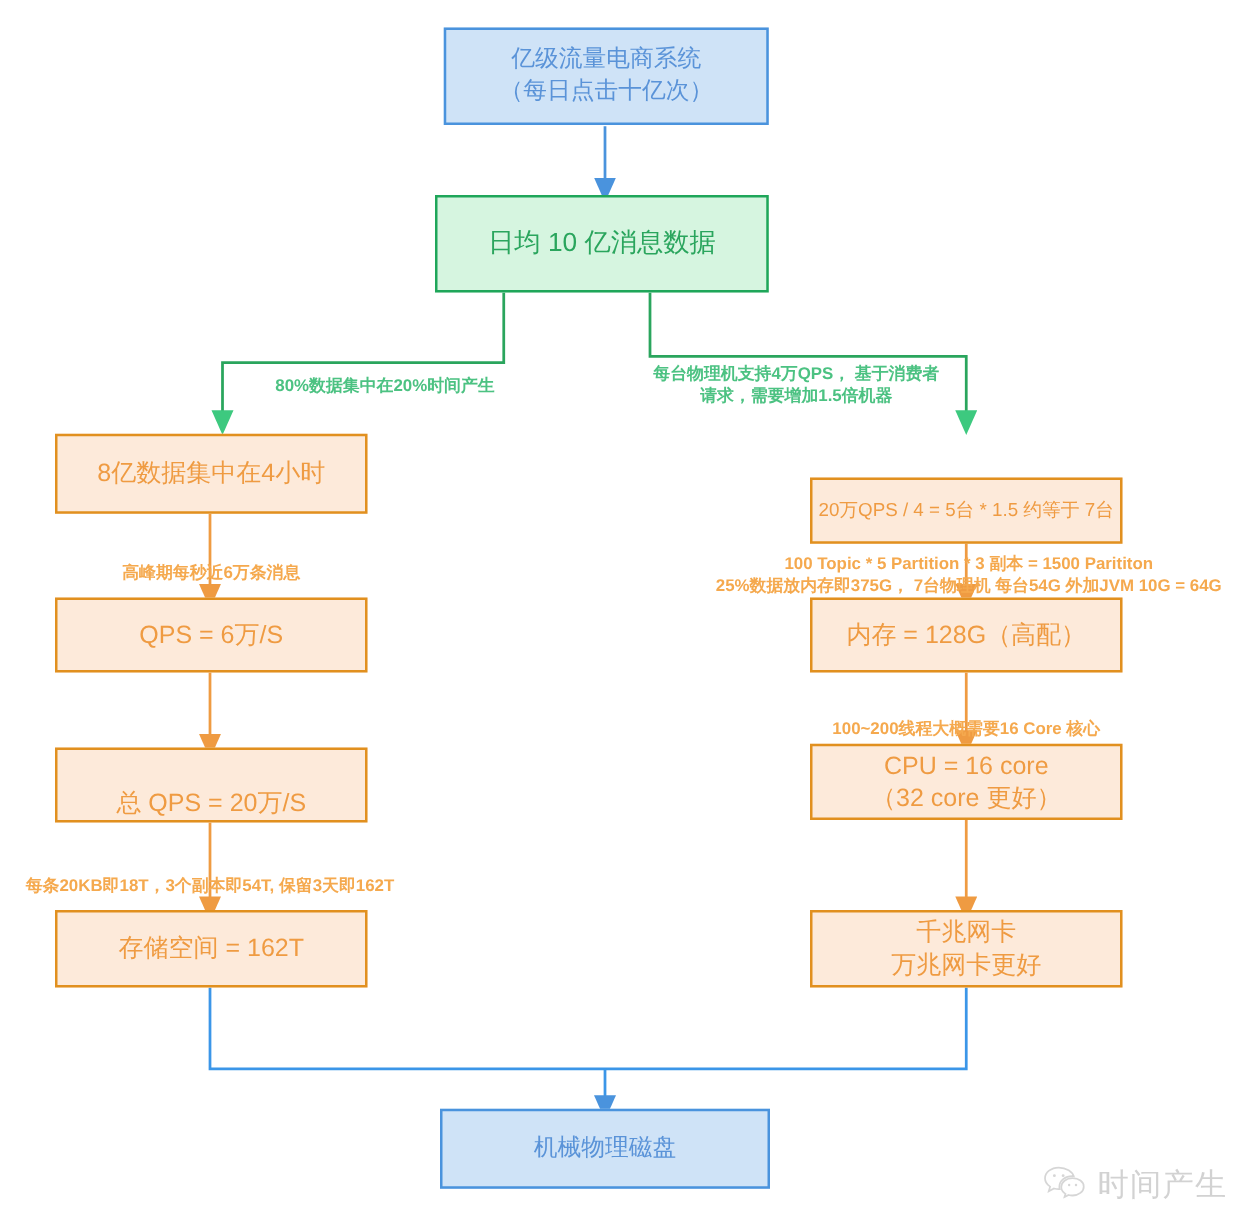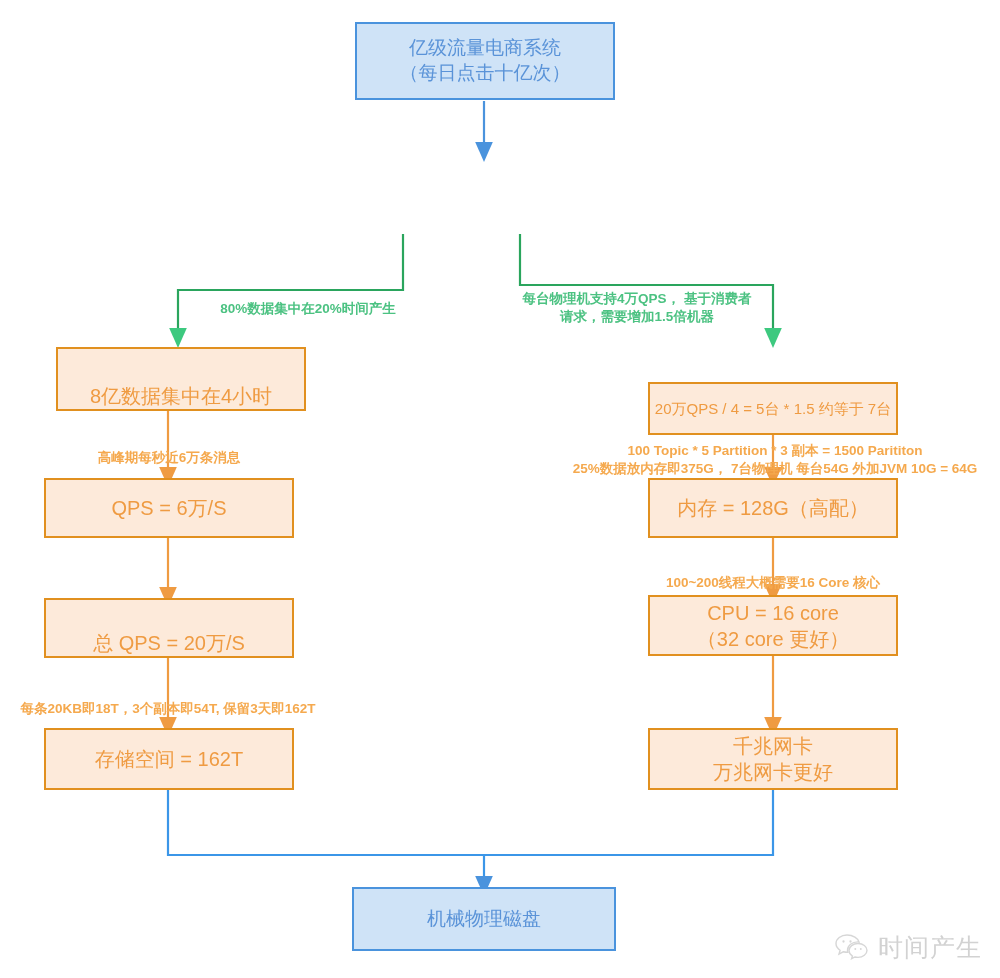--- a/index.html
+++ b/index.html
@@ -125,31 +125,34 @@
     <path d="M168,790 L168,855 L484,855" stroke="#3b96e8" stroke-width="2.2" fill="none"></path>
     <path d="M773,790 L773,855 L484,855" stroke="#3b96e8" stroke-width="2.2" fill="none"></path>
     <path d="M484,855 L484,886" stroke="#3b96e8" stroke-width="2.2" fill="none" marker-end="url(#arrow-blue)"></path>
   </svg>
 
   <div class="node blue" style="left:355px; top:22px; width:260px; height:78px;">
     <span>亿级流量电商系统
 （每日点击十亿次）</span>
   </div>
 
+  <div class="node green" style="left:348px; top:156px; width:267px; height:78px;">
+    <span>日均 10 亿消息数据</span>
+  </div>
 
   <div class="edge-label green-lbl" style="left:188px; top:282px; width:240px;">
     <span>80%数据集中在20%时间产生</span>
   </div>
 
   <div class="edge-label green-lbl" style="left:512px; top:272px; width:250px;">
     <span>每台物理机支持4万QPS， 基于消费者
 请求，需要增加1.5倍机器</span>
   </div>
 
-  <div class="node orange" style="left:56px; top:347px; width:250px; height:64px;align-items:flex-end;">
+  <div class="node orange" style="left:44px; top:347px; width:250px; height:64px;">
     <span>8亿数据集中在4小时</span>
   </div>
 
   <div class="edge-label orange-lbl" style="left:38px; top:431px; width:262px;">
     <span>高峰期每秒近6万条消息</span>
   </div>
 
   <div class="node orange" style="left:44px; top:478px; width:250px; height:60px;">
     <span>QPS = 6万/S</span>
   </div>

